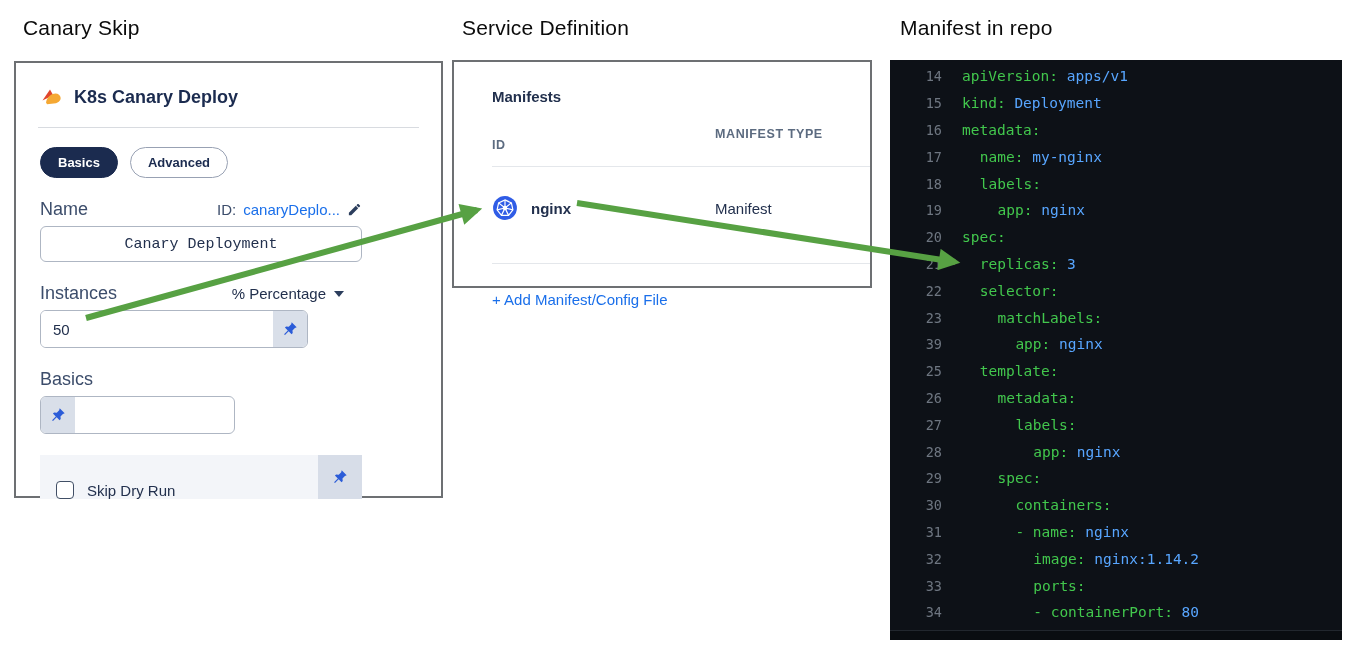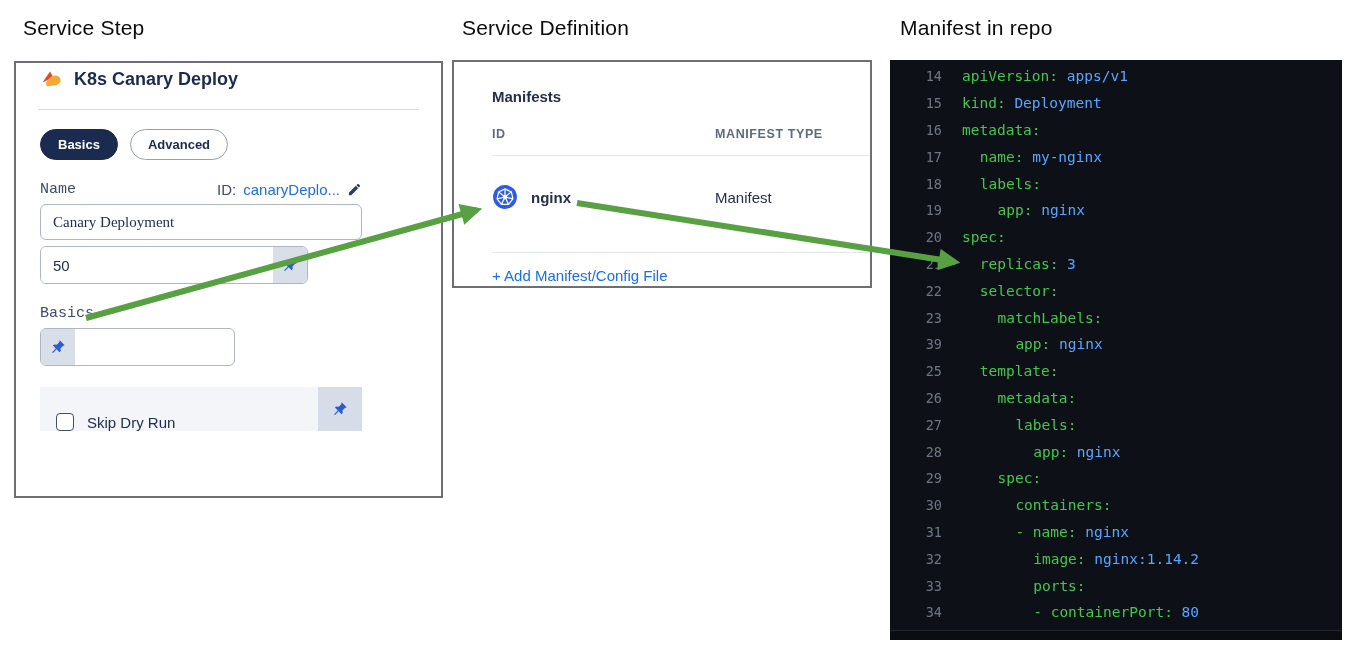--- a/index.html
+++ b/index.html
@@ -19,39 +19,39 @@
   html,body{background:#ffffff;}
   body{font-family:"Liberation Sans","DejaVu Sans",sans-serif;}
   .stage{position:relative;width:1346px;height:659px;background:#fff;overflow:hidden;}
 
   
   .col-title{position:absolute;top:16px;font-size:21px;color:#0b0b0b;letter-spacing:0.2px;}
   .t1{left:23px;} .t2{left:462px;} .t3{left:900px;}
 
   
   .panel1{position:absolute;left:14px;top:61px;width:429px;height:437px;
-          background:#fff;border:2px solid #6d7073;padding:4px 24px;}
+          background:#fff;border:2px solid #6d7073;padding:22px 24px;}
   .p1-header{display:flex;align-items:center;gap:10px;}
   .p1-header h2{font-size:18px;font-weight:bold;color:var(--pill-navy);}
   .p1-divider{border-bottom:1px solid #d8dbe0;margin:18px -2px 0 -2px;}
   .pill-row{display:flex;gap:12px;margin-top:19px;}
   .pill{border-radius:999px;font-size:13px;font-weight:bold;padding:7px 17px;cursor:pointer;}
   .pill.active{background:var(--pill-navy);color:#fff;border:1px solid var(--pill-navy);}
   .pill.inactive{background:#fff;color:var(--pill-navy);border:1px solid #98a1b3;}
 
   .field-label-row{display:flex;align-items:center;justify-content:space-between;width:322px;margin-top:21px;}
-  .field-label{font-size:15px;color:var(--label-text);font-family:Liberation Mono, monospace;}
+  .field-label{font-size:18px;color:var(--label-text);}
   .id-wrap{display:flex;align-items:center;gap:7px;font-size:15px;}
   .id-prefix{color:var(--label-text);}
   .id-link{color:var(--accent-blue);cursor:pointer;}
   .edit-icon{display:inline-flex;cursor:pointer;}
 
   .text-input{width:322px;height:36px;margin-top:6px;border:1px solid #aeb6c3;border-radius:6px;
               font-size:15px;font-weight:500;color:var(--navy-text);padding:0 12px;
-              font-family:Liberation Serif, serif;background:#fff;}
+              font-family:Liberation Mono, monospace;background:#fff;text-align:center;}
   .input-group{display:flex;margin-top:6px;border:1px solid #aeb6c3;border-radius:6px;overflow:hidden;height:38px;}
   .input-group input{border:none;outline:none;font-size:15px;font-weight:500;color:var(--navy-text);
               padding:0 12px;font-family:"Liberation Sans","DejaVu Sans",sans-serif;flex:1;min-width:0;background:#fff;}
   .pin-btn{width:34px;background:#d9dfe9;display:flex;align-items:center;justify-content:center;
            border:none;cursor:pointer;flex:0 0 34px;}
   .grp-instances{width:268px;} .grp-timeout{width:195px;}
   .unit-dd{display:flex;align-items:center;gap:8px;font-size:15px;color:var(--navy-text);cursor:pointer;padding-right:18px;}
   .dd-caret{width:0;height:0;border-left:5px solid transparent;border-right:5px solid transparent;
             border-top:6px solid #2c3e5d;}
   .skip-row{margin-top:21px;width:322px;height:44px;background:#f3f5f9;display:flex;align-items:flex-end;}
@@ -60,28 +60,28 @@
   .skip-row .skip-label{font-size:15px;color:var(--navy-text);margin-left:13px;flex:1;}
   .skip-pin{width:44px;height:44px;background:#d7dde8;display:flex;align-items:center;justify-content:center;
             border:none;cursor:pointer;}
 
   
   .panel2{position:absolute;left:452px;top:60px;width:420px;height:228px;background:#fff;
           border:2px solid #6d7073;padding:26px 0 0 38px;}
   .manifests-heading{font-size:15px;font-weight:bold;color:var(--navy-text);}
   .cols-row{display:flex;margin-top:22px;}
   .col-h{font-size:12.5px;font-weight:600;color:#5c6b80;letter-spacing:0.6px;}
-  .col-id{width:223px;}
+  .col-id{width:223px;margin-top:11px;}
   .p2-divider{border-bottom:1px solid #e4e7eb;margin-top:14px;margin-right:0;}
   .manifest-row{display:flex;align-items:center;height:82px;cursor:pointer;background:#fff;}
   .row-id-cell{width:223px;display:flex;align-items:center;gap:13px;}
   .k8s-badge{width:26px;height:26px;flex:0 0 26px;}
   .manifest-id{font-size:15px;font-weight:600;color:var(--navy-text);}
   .manifest-type{font-size:15px;color:var(--navy-text);}
-  .add-link{display:inline-block;margin-top:14px;font-size:15px;font-weight:500;color:var(--accent-blue);cursor:pointer;}
+  .add-link{display:inline-block;margin-top:27px;font-size:15px;font-weight:500;color:var(--accent-blue);cursor:pointer;}
 
   
   .panel3{position:absolute;left:890px;top:60px;width:452px;height:580px;background:var(--code-bg);}
   .code-lines{padding-top:3px;font-family:"DejaVu Sans Mono","Liberation Mono",monospace;font-size:14.5px;}
   .code-line{display:flex;align-items:center;height:26.8px;white-space:pre;}
   .ln{width:52px;flex:0 0 52px;text-align:right;color:var(--code-ln);font-size:13.5px;}
   .code-text{margin-left:20px;}
   .tok-key{color:var(--code-key);}
   .tok-val{color:var(--code-val);}
   .code-footer{position:absolute;left:0;bottom:0;width:100%;height:10px;background:#0a0d11;border-top:1px solid #22272e;}
@@ -89,21 +89,21 @@
   
   .arrows{position:absolute;left:0;top:0;width:1346px;height:659px;pointer-events:none;z-index:50;}
   .arrow-line{stroke:var(--arrow-green);stroke-width:6;fill:none;}
   .arrow-head{fill:var(--arrow-green);}
 </style>
 </head>
 <body>
 
 <div class="stage">
 
-  <div class="col-title t1">Service Step</div>
+  <div class="col-title t1">Canary Skip</div>
   <div class="col-title t2">Service Definition</div>
   <div class="col-title t3">Manifest in repo</div>
 
   <div class="panel1">
     <div class="p1-header">
       <span class="edit-icon">
         <svg width="24" height="24" viewBox="0 0 24 24">
           <path fill="#e0452c" d="M2.5 15.5 L10 4.5 L13.2 10.2 Z"></path>
           <path fill="#f5a833" d="M6 17.5 C7.5 9.5 15.5 6.8 19 9.8 C22.3 12.8 20.3 17 16 18.2 L7 19.3 Z"></path>
         </svg>
@@ -124,20 +124,27 @@
         <span class="id-link">canaryDeplo...</span>
         <span class="edit-icon">
           <svg width="15" height="15" viewBox="0 0 24 24">
             <path fill="#2c3e5d" d="M3 17.2V21h3.8L17.9 9.9l-3.8-3.8L3 17.2zM20.7 7.1c.4-.4.4-1 0-1.4l-2.4-2.4c-.4-.4-1-.4-1.4 0l-1.8 1.8 3.8 3.8 1.8-1.8z"></path>
           </svg>
         </span>
       </span>
     </div>
     <input class="text-input" type="text" value="Canary Deployment" style="">
 
+    <div class="field-label-row">
+      <span class="field-label">Instances</span>
+      <span class="unit-dd">
+        <span>% Percentage</span>
+        <span class="dd-caret"></span>
+      </span>
+    </div>
     <div class="input-group grp-instances">
       <input type="text" value="50" style="">
       <button class="pin-btn">
         <svg width="16" height="16" viewBox="0 0 24 24">
           <path fill="#2b5cd8" d="M14.5 2l7.5 7.5-2.6.9-3.7 3.7.4 3.9-1.8 1.8-4.3-4.3-5.5 5.6-1.4-1.4 5.6-5.5-4.3-4.3 1.8-1.8 3.9.4 3.7-3.7z"></path>
         </svg>
       </button>
     </div>
 
     <div class="field-label-row">

